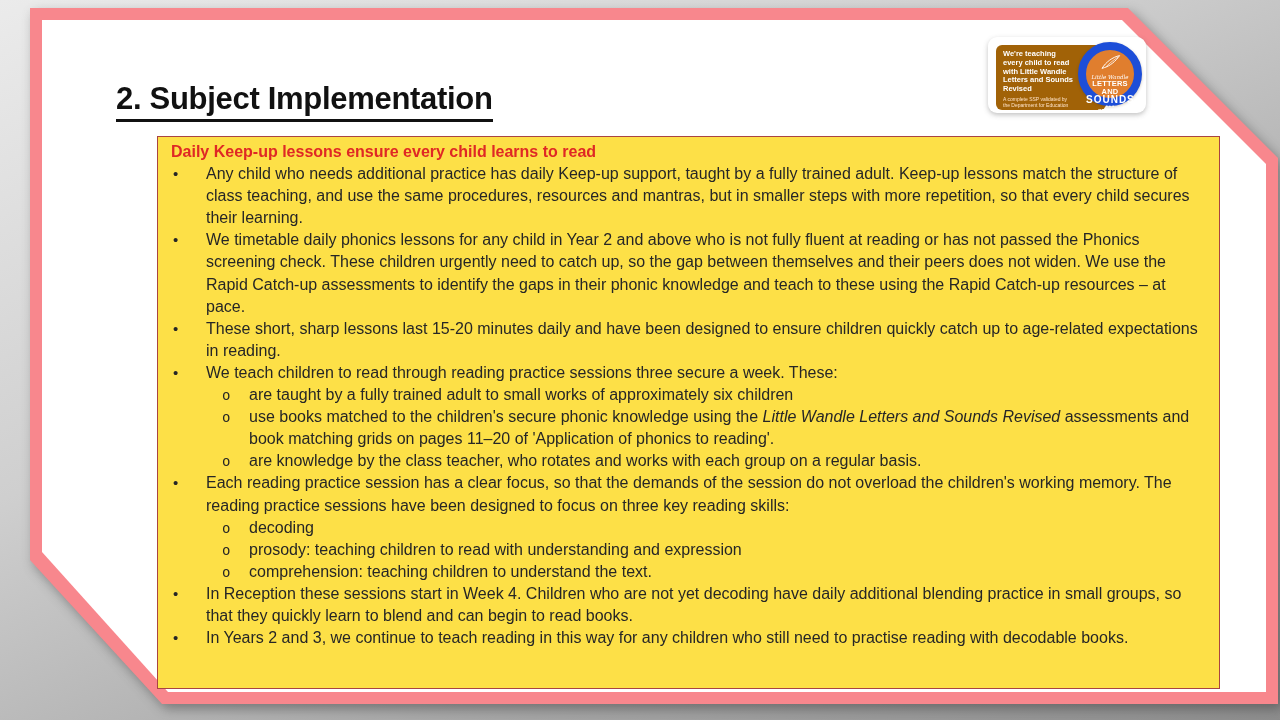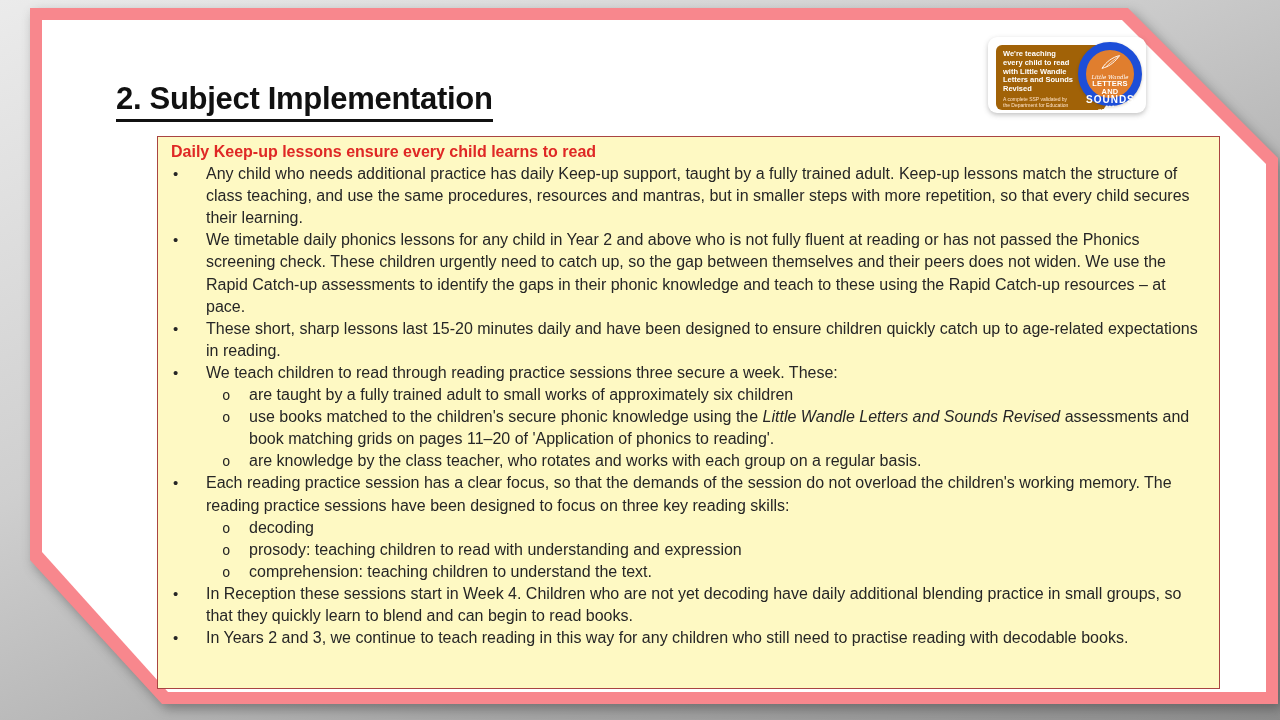--- a/index.html
+++ b/index.html
@@ -19,21 +19,21 @@
     clip-path:polygon(42px 20px,1122px 20px,1266px 164px,1266px 692px,168px 692px,42px 552px);
   }
   .title{
     position:absolute;left:112px;top:78px;margin:4px;
     font-size:31px;font-weight:bold;color:#111;
     border-bottom:3px solid #111;padding-bottom:3px;line-height:1.1;
     letter-spacing:-0.3px;
   }
   .textbox{
     position:absolute;left:157px;top:136px;width:1063px;height:553px;
-    box-sizing:border-box;border:1.5px solid #a94442;background:#fef9c3;
+    box-sizing:border-box;border:1.5px solid #a94442;background:#fde047;
     padding:4px 12px 0 0;
     font-size:16px;line-height:22.1px;color:#262626;
   }
   .block{position:relative;}
   .block.heading{padding-left:13px;color:#df2825;font-weight:bold;}
   .block.bullet{padding-left:48px;}
   .block.sub{padding-left:91px;}
   .marker{position:absolute;top:0;}
   .bullet > .marker{left:15px;font-size:15px;}
   .sub > .marker{left:64px;font-size:14px;font-family:"DejaVu Sans Mono",monospace;}

